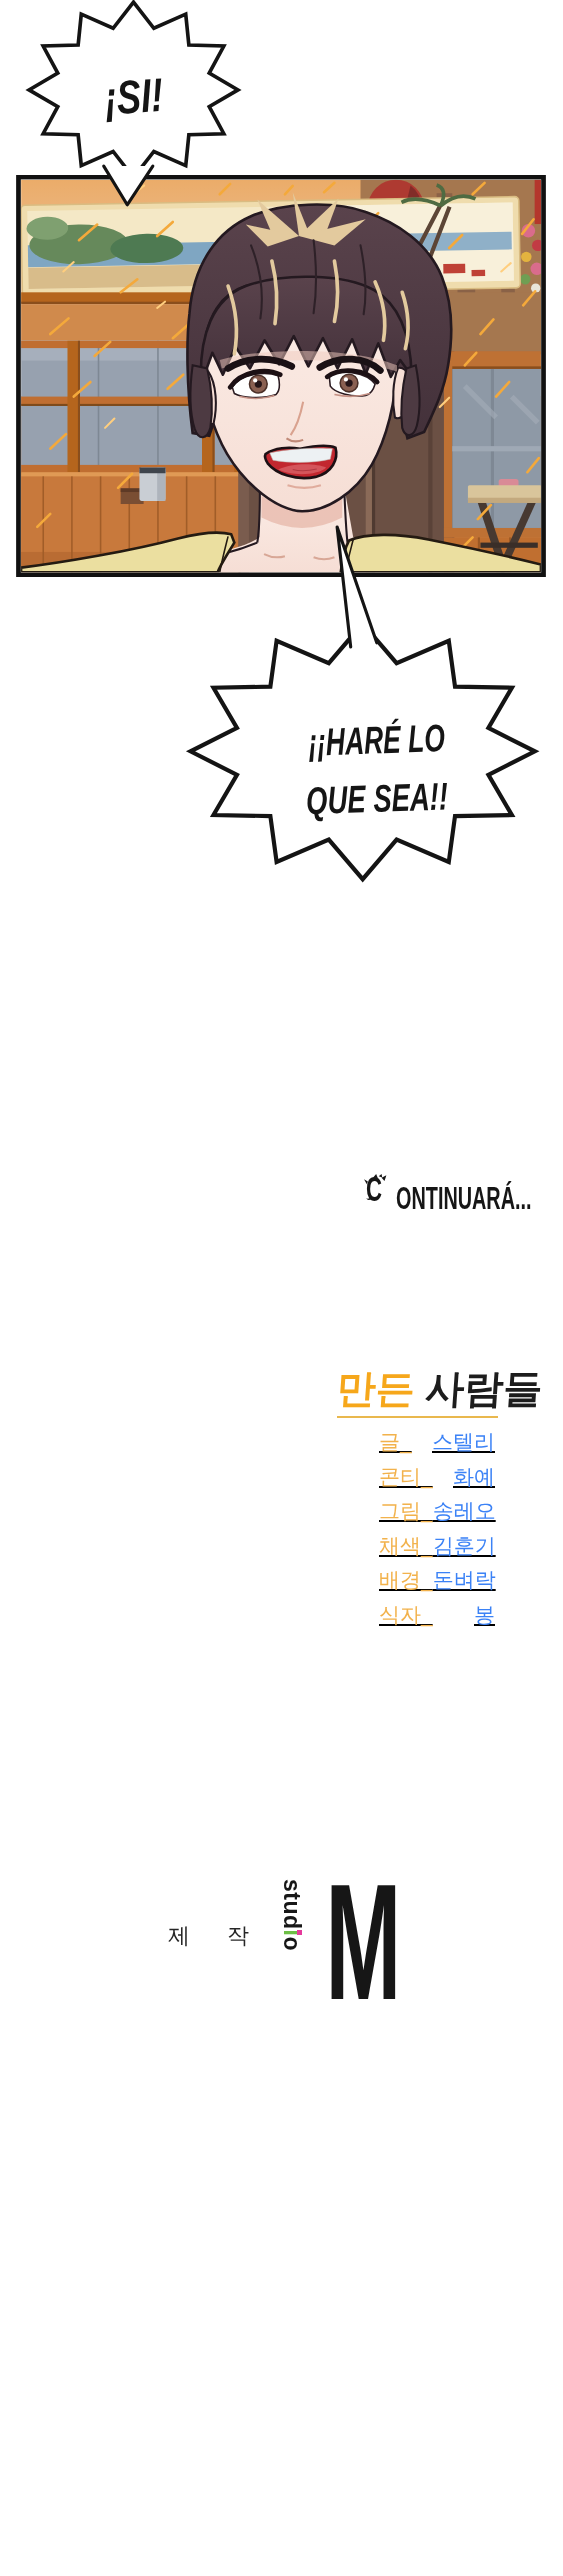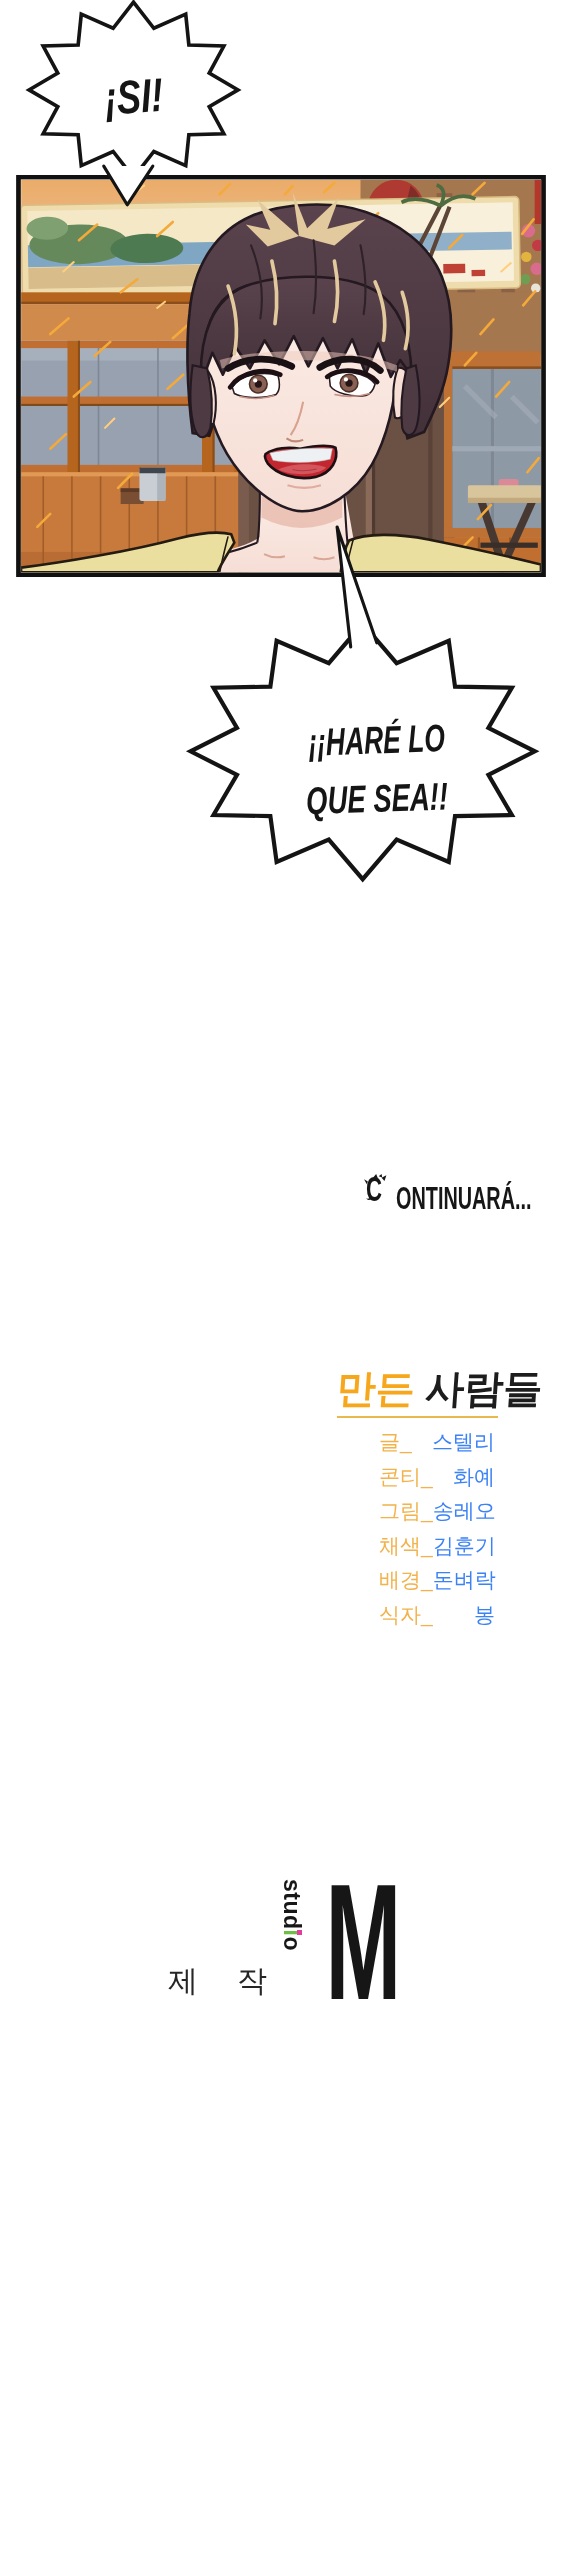--- a/index.html
+++ b/index.html
@@ -15,27 +15,27 @@
   .continuara-rest{
     display:inline-block;font-weight:bold;font-size:32px;line-height:0.78;color:#161616;
     letter-spacing:0px;transform:scaleX(0.62);transform-origin:left bottom;white-space:nowrap;
   }
   
   .credits-title{left:337px;top:1369px;display:flex;gap:10.4px;font-weight:bold;font-size:39px;
     line-height:1.05;transform:skewX(-4deg);white-space:nowrap;}
   .credits-title .hl{color:#F6A71B;}
   .credits-title .rest{color:#1D1D1D;}
   .credits-underline{left:337px;top:1416px;width:161px;height:2.1px;background:#E9B84E;}
-  .credits-list{left:379px;top:1431px;width:116px;list-style:none;margin:0;padding:0;}
+  .credits-list{left:379px;top:1431px;width:116px;list-style:none;margin:0;padding:0;text-decoration:underline;}
   .credits-list li{display:flex;justify-content:space-between;align-items:baseline;
     font-size:21px;line-height:1;margin-bottom:13.6px;white-space:nowrap;}
   .credits-list .lbl{color:#F2B24C;}
   .credits-list .val{color:#3b82f6;}
   
-  .production-label{left:168px;top:1961px;font-family:"Liberation Serif",serif;font-size:30px;
+  .production-label{left:168px;top:1921px;font-family:"Liberation Serif",serif;font-size:22px;
     letter-spacing:15.7px;color:#262626;white-space:nowrap;}
   .studio-rot{left:304px;top:1879px;width:122px;height:24px;transform:rotate(90deg);
     transform-origin:0 0;display:flex;align-items:center;font-weight:bold;font-size:23px;
     letter-spacing:0.5px;color:#171717;white-space:nowrap;line-height:1;}
   .studio-i{position:relative;color:#6CBE45;display:inline-block;}
   .studio-i::after{content:"";position:absolute;top:1.6px;left:0.5px;width:4.7px;height:4.7px;background:#E5399B;}
 </style>
 </head>
 <body>
 

